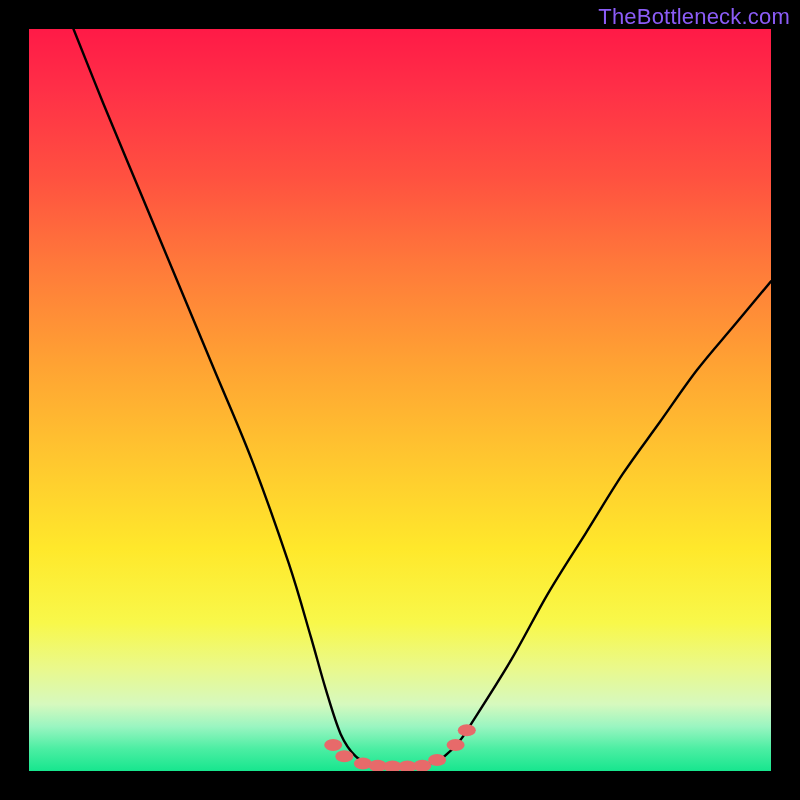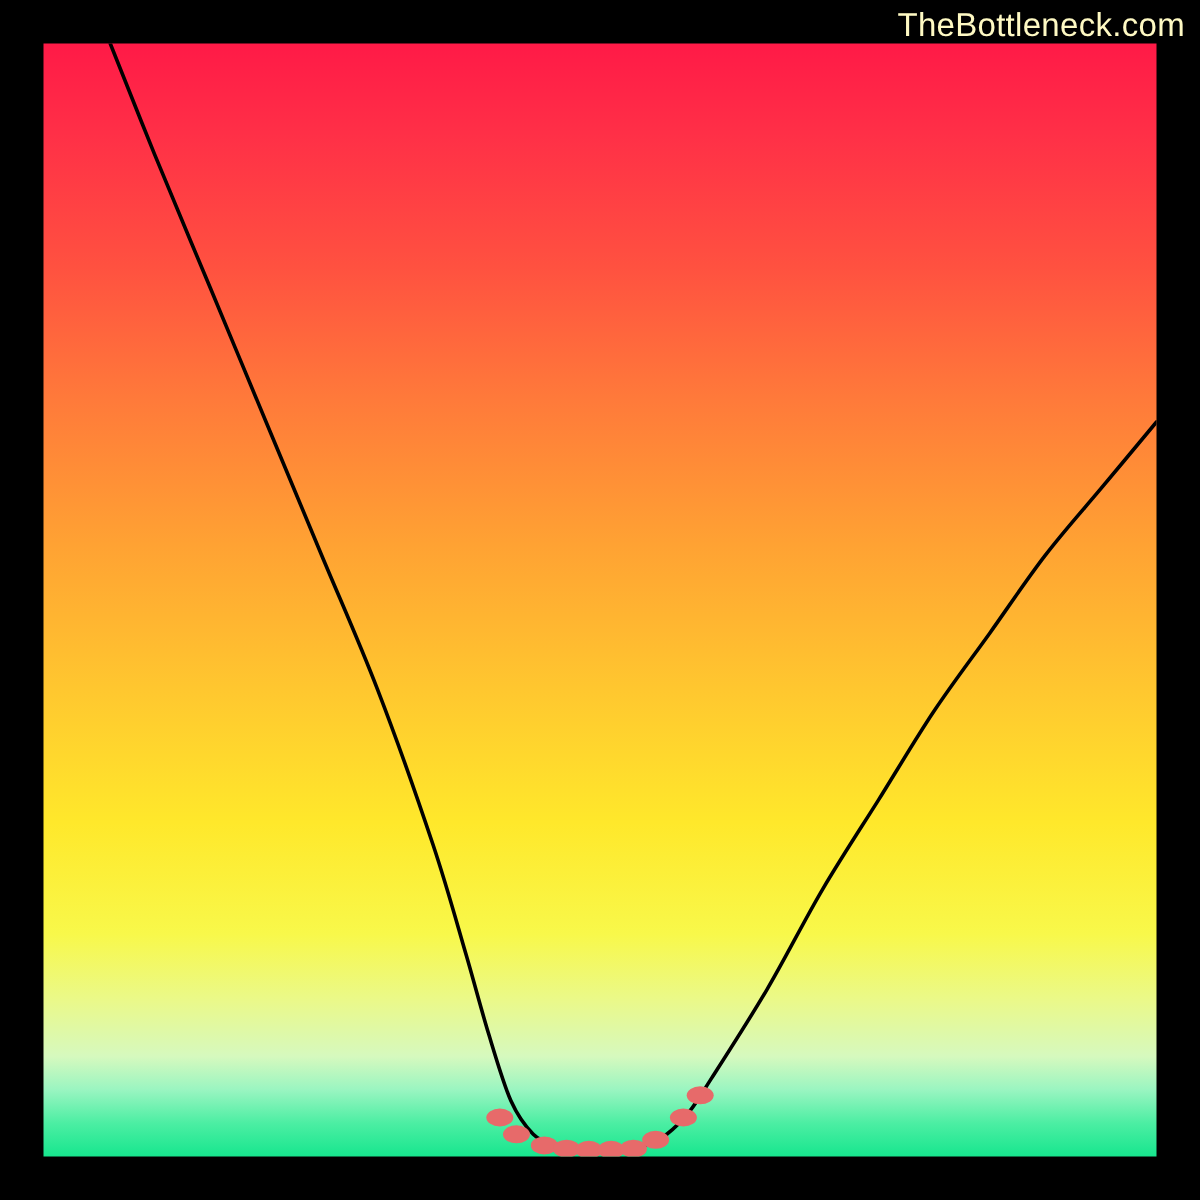--- a/index.html
+++ b/index.html
@@ -29,21 +29,21 @@
       #eaf98a 86%,
       #d6f9be 91%,
       #9af5c1 94%,
       #4ceea3 97%,
       #17e68e 100%);
   }
   .watermark {
     position: absolute;
     top: 4px;
     right: 10px;
-    color: #fef9c3;
+    color: #8b5cf6;
     font-size: 22px;
     letter-spacing: 0.2px;
     font-weight: 400;
     user-select: none;
   }
   svg.curve {
     position: absolute;
     left: 0;
     top: 0;
     width: 742px;

